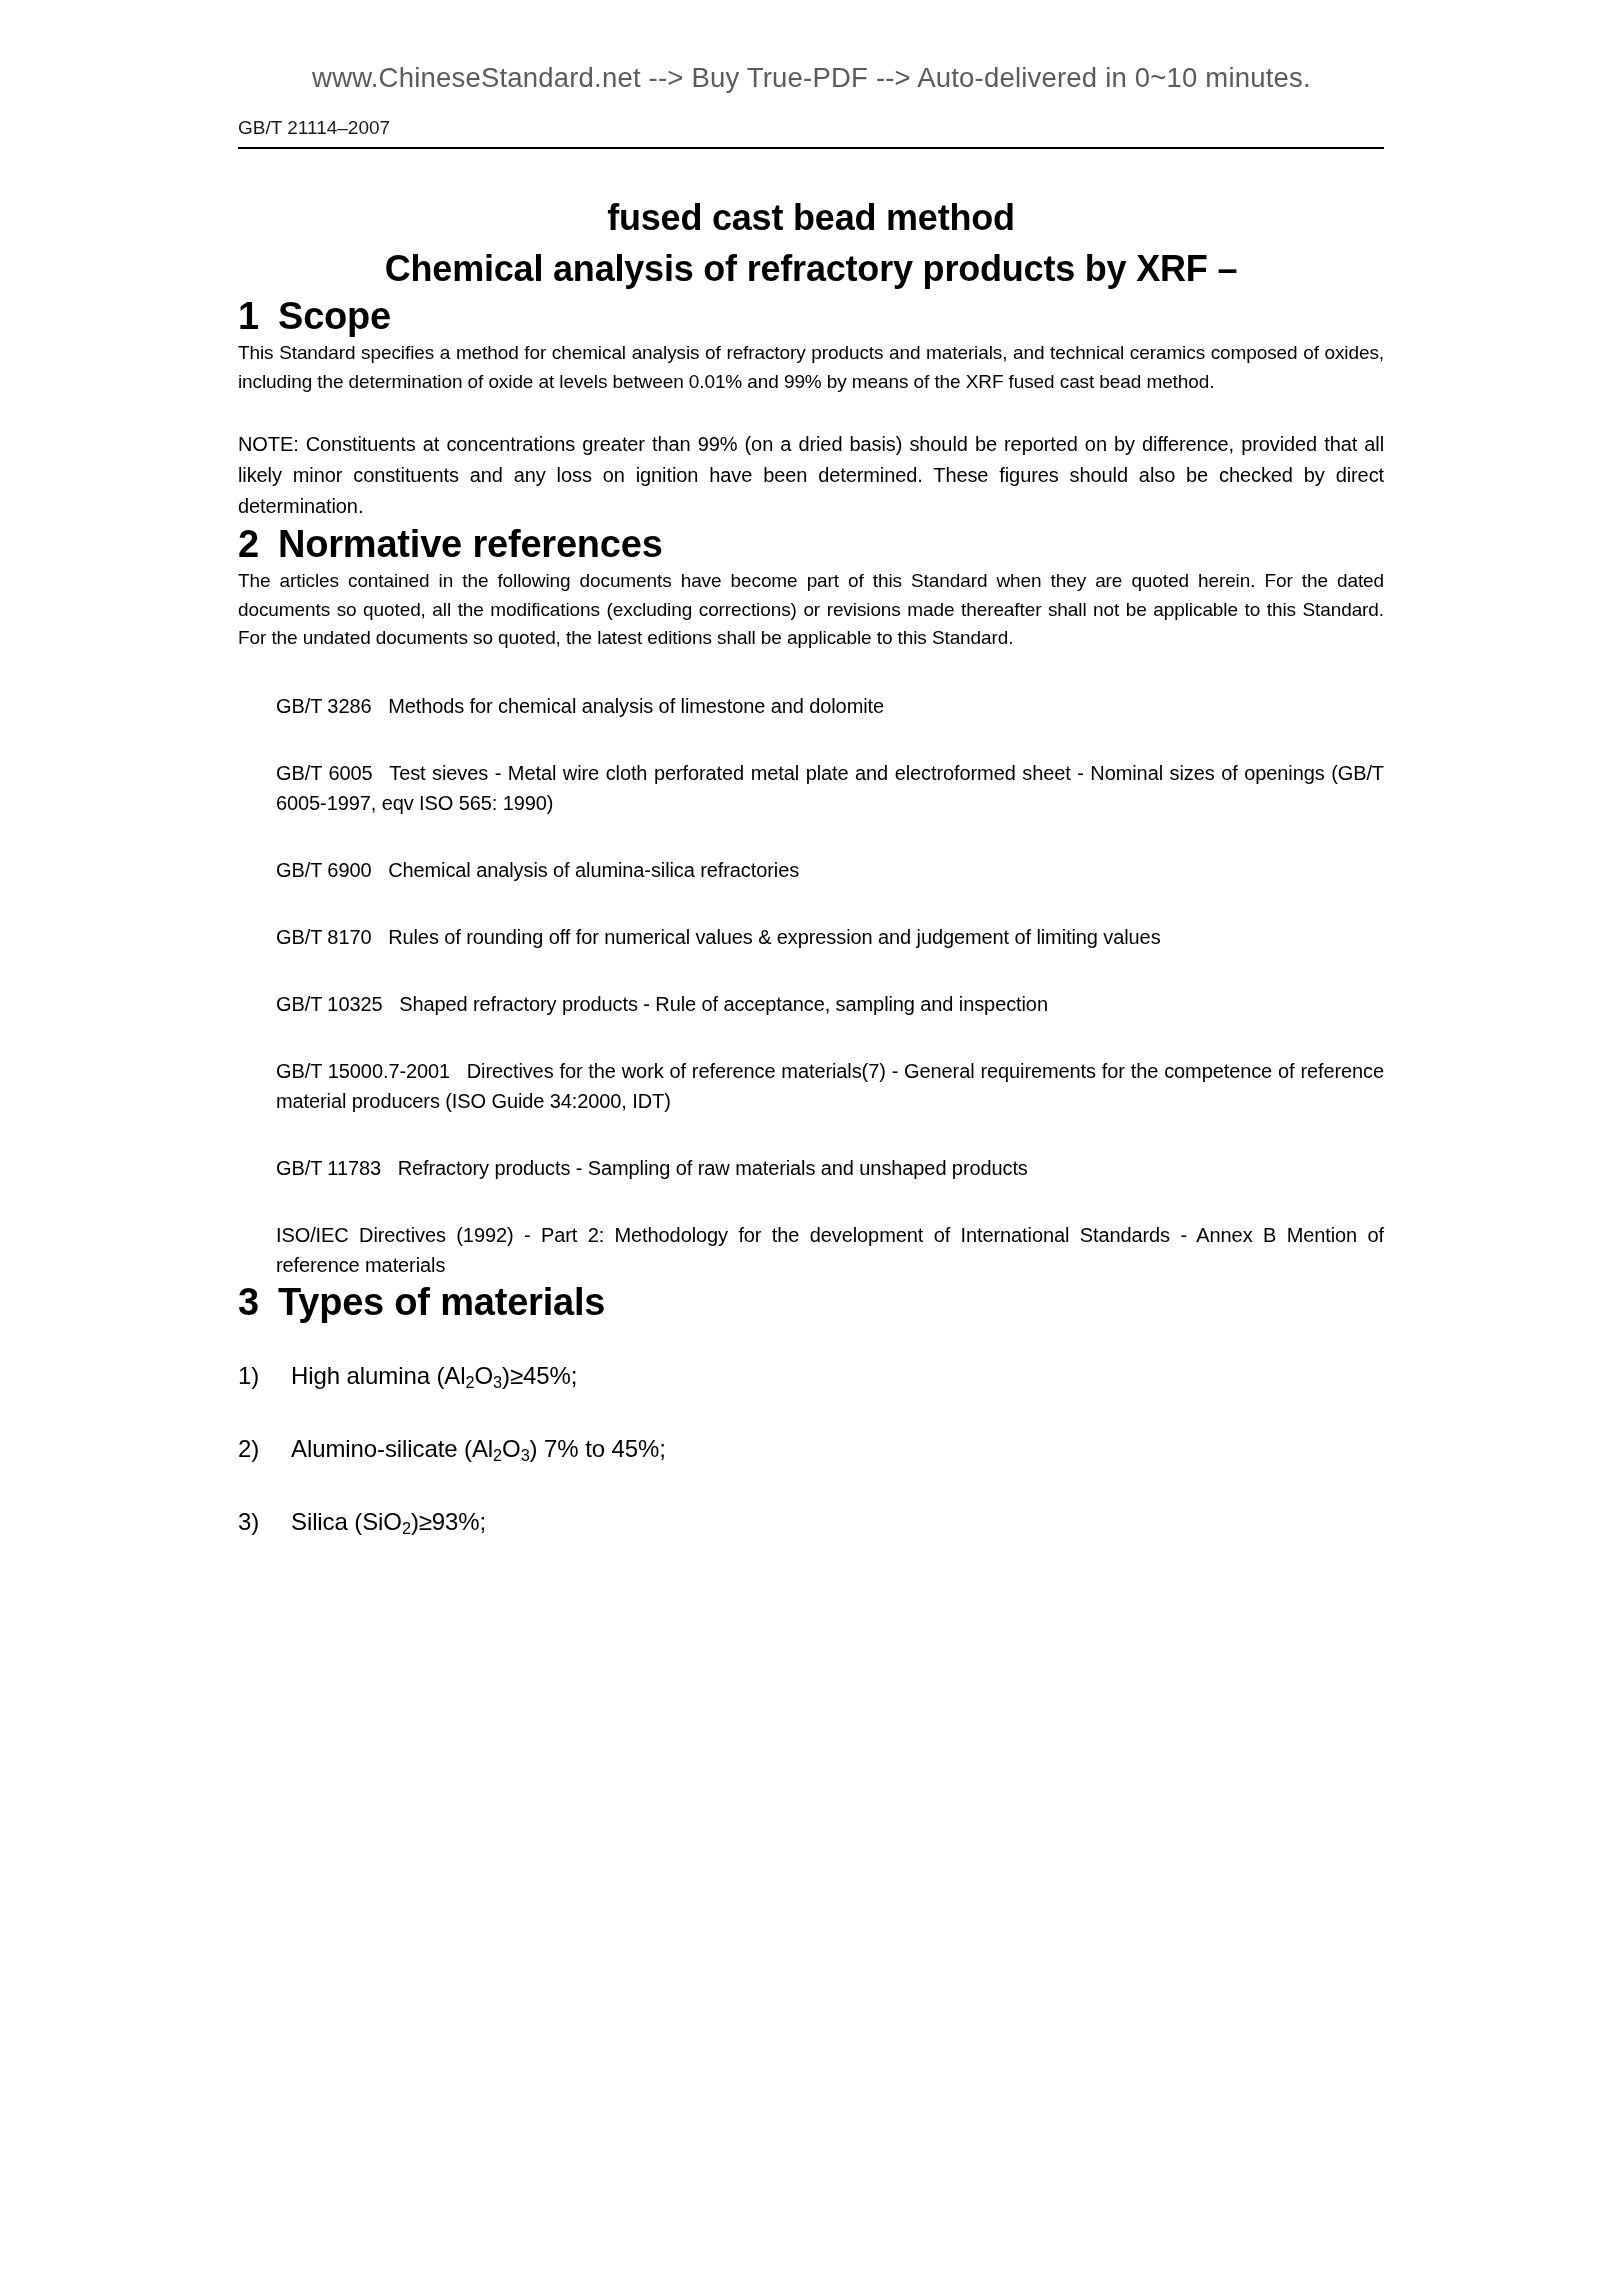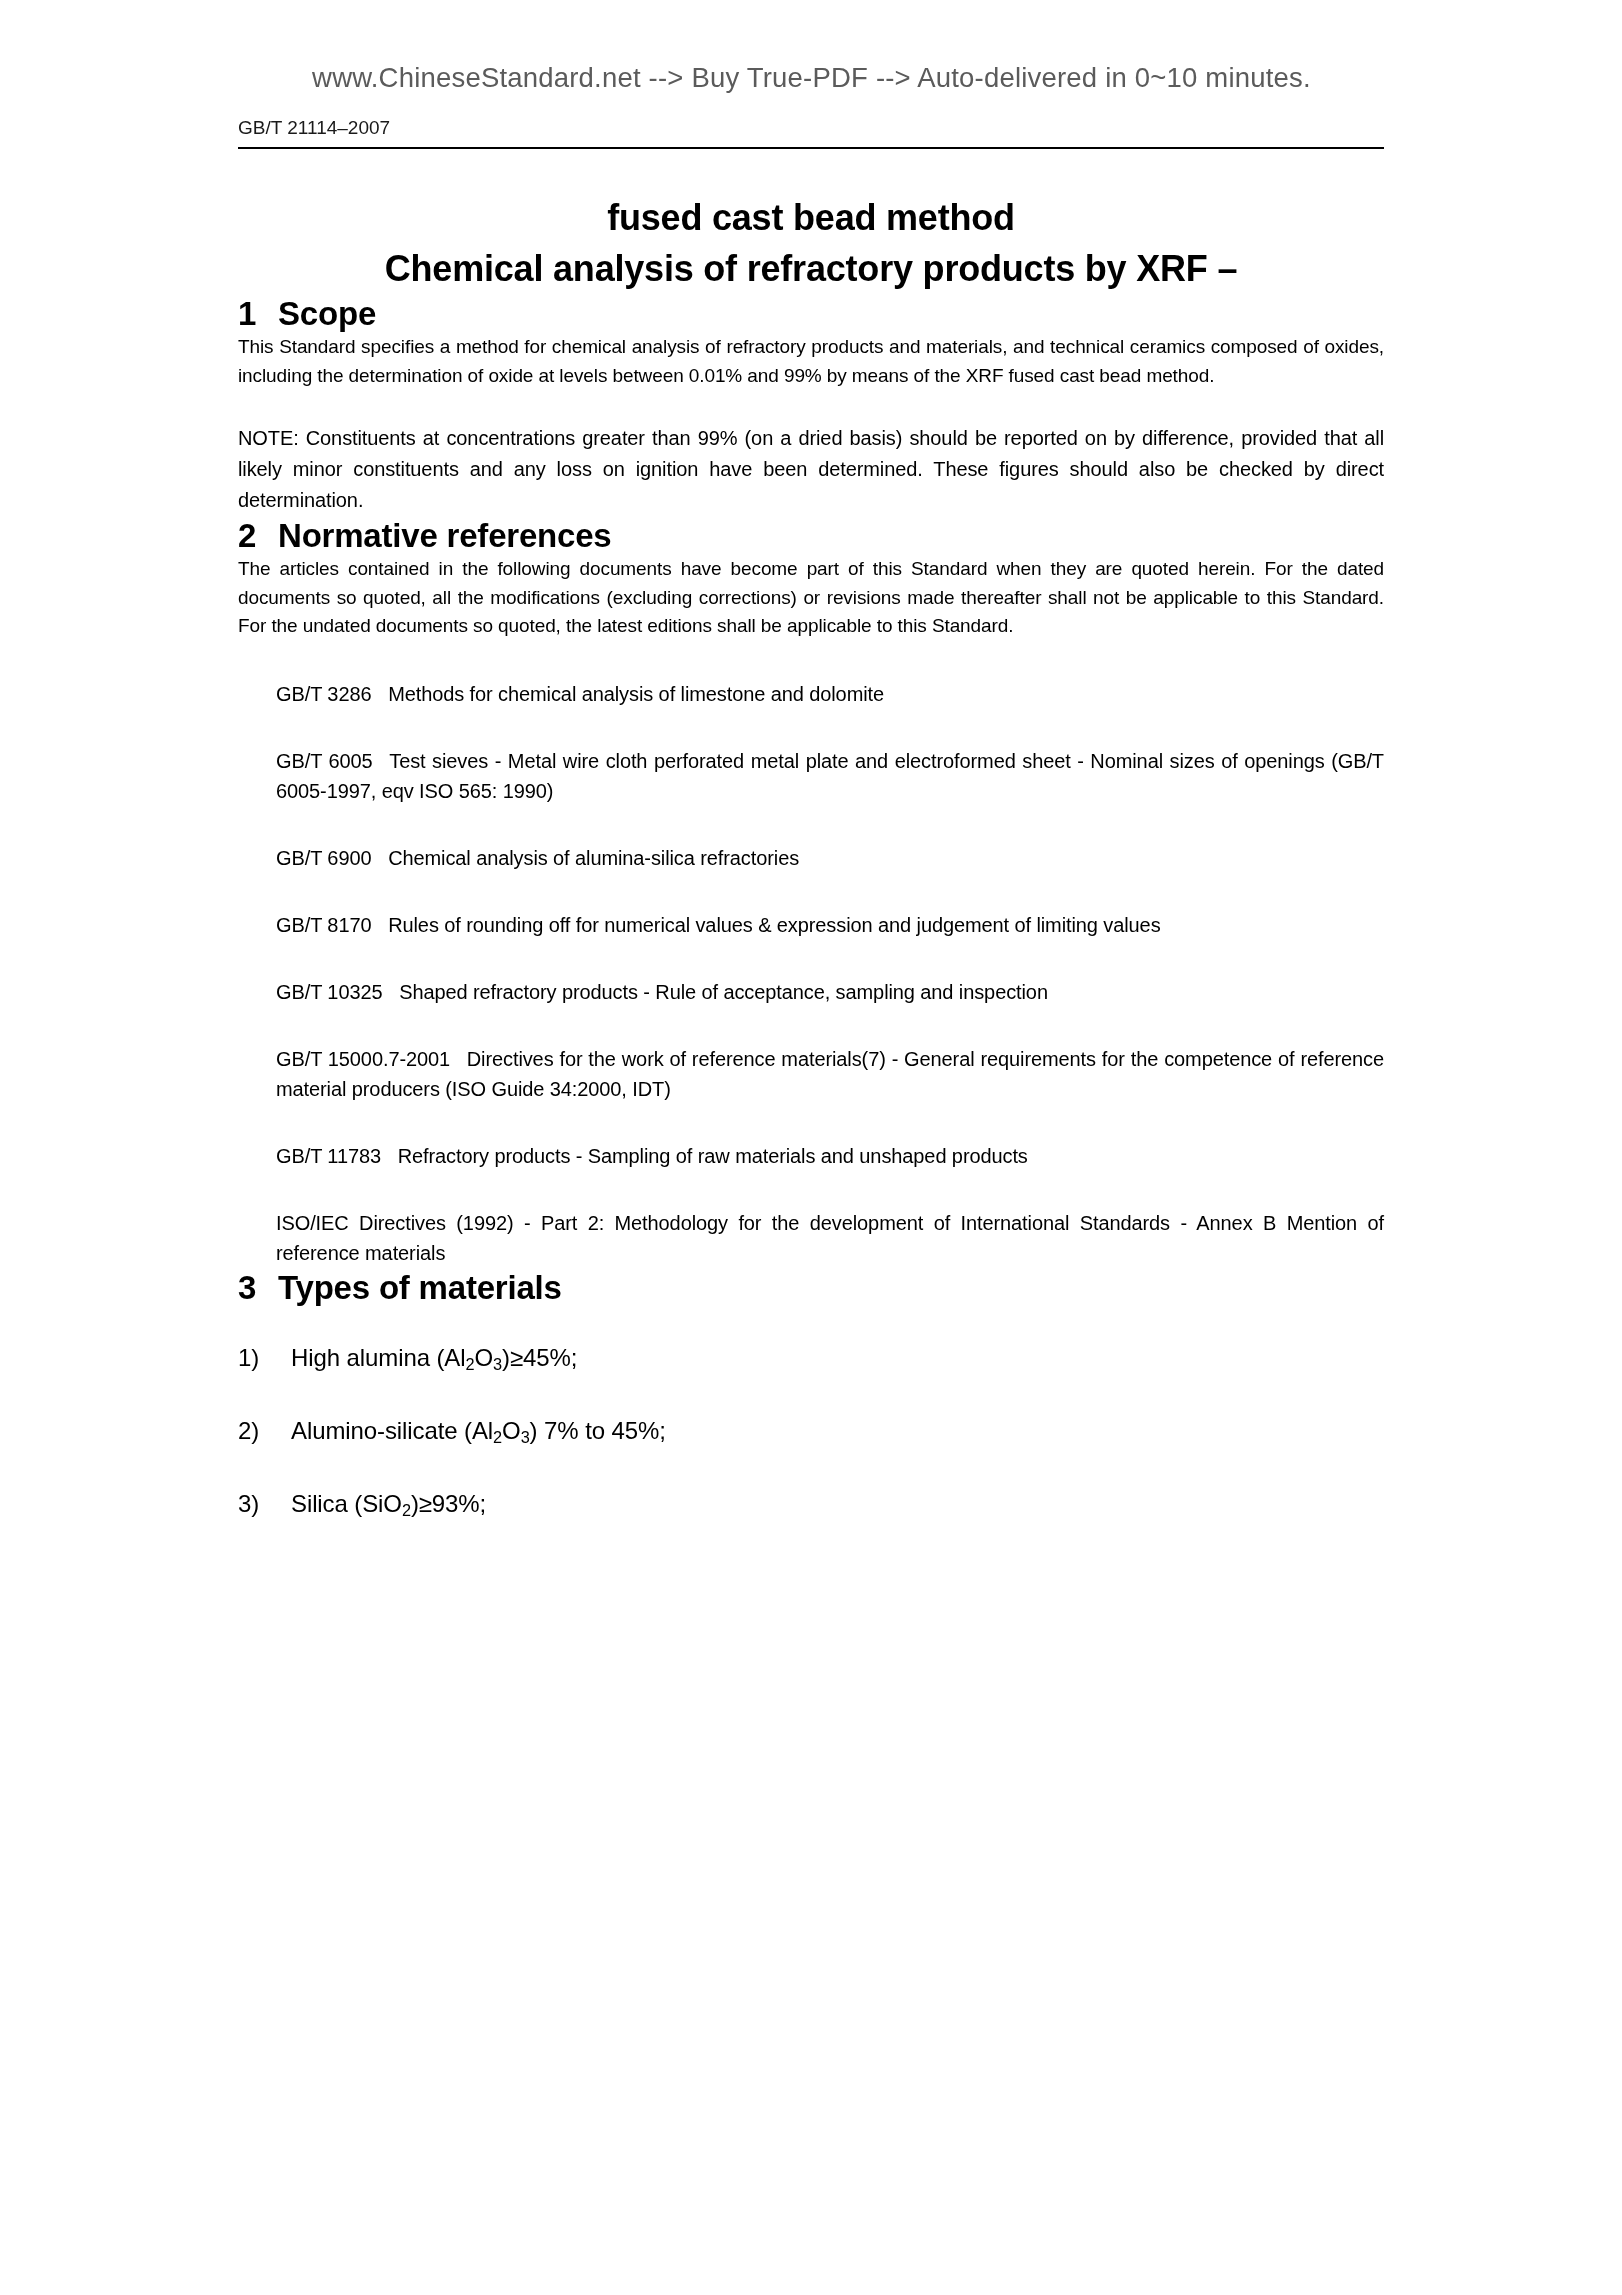--- a/index.html
+++ b/index.html
@@ -58,21 +58,21 @@
     margin-top: 43px;
     text-align: center;
     font-size: 36px;
     font-weight: bold;
     line-height: 1.42;
     letter-spacing: -0.2px;
   }
   .doc-title .t-line { display: block; }
 
   h2.section-heading {
-    font-size: 33px;
+    font-size: 38px;
     font-weight: bold;
     margin: 0;
     padding: 0;
     line-height: 1.2;
     letter-spacing: -0.2px;
   }
   .sec-1 { margin-top: 63px; }
   .sec-2 { margin-top: 60px; }
   .sec-3 { margin-top: 58px; }
   .section-heading .num {

